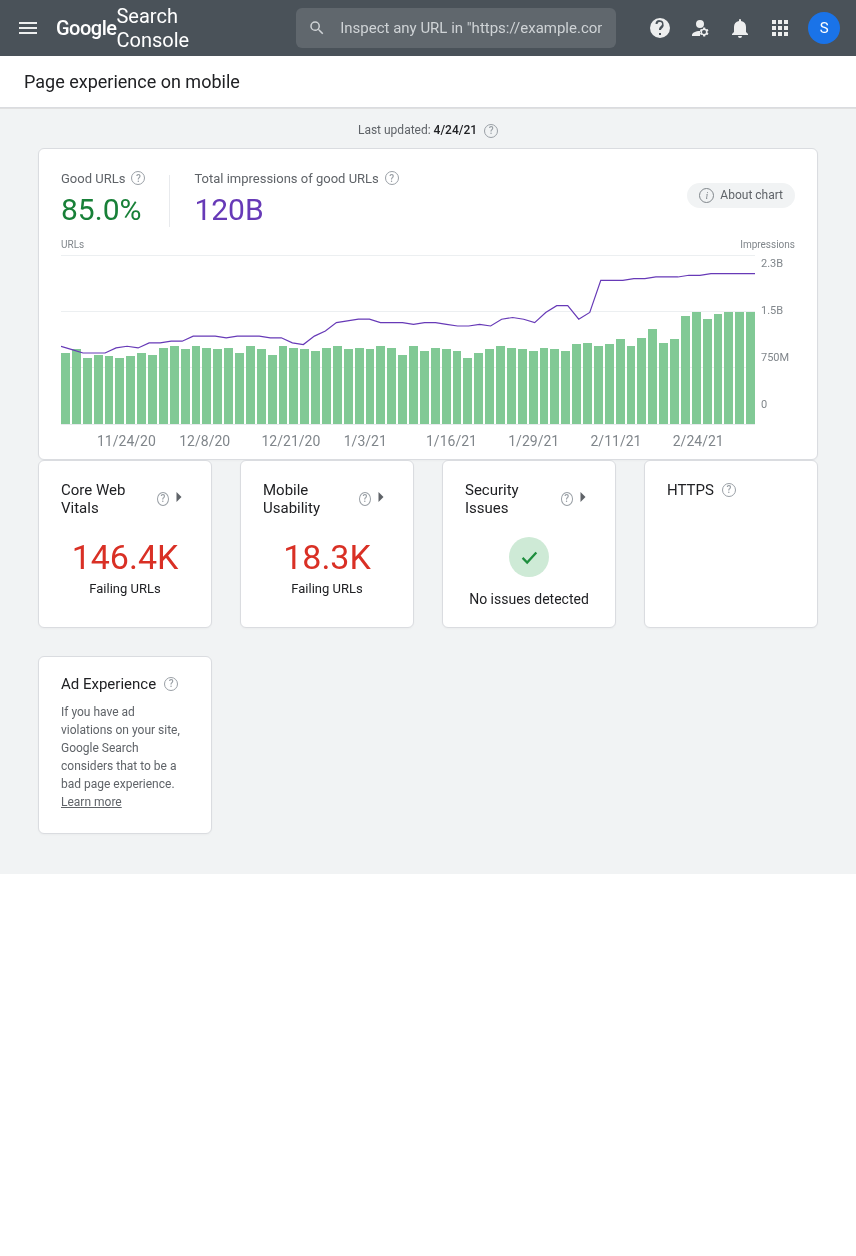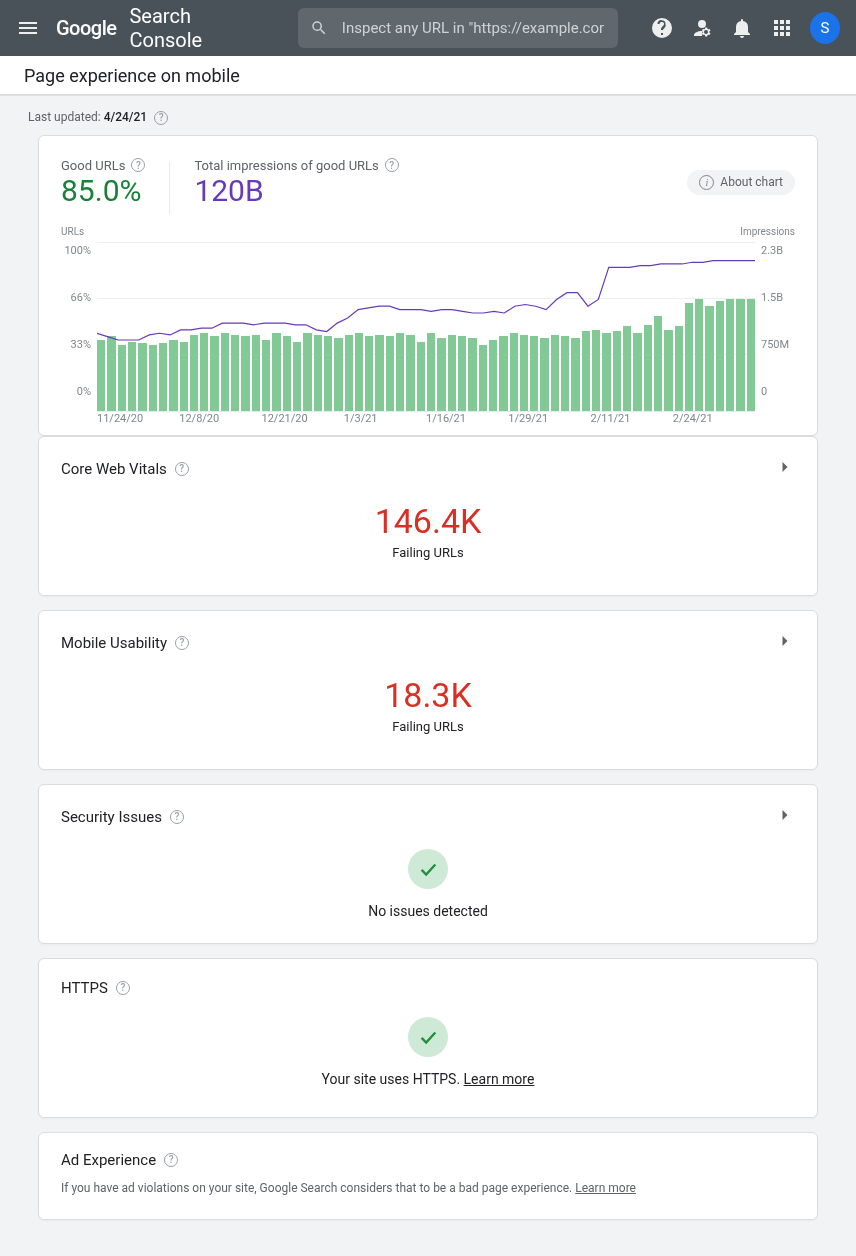--- a/index.html
+++ b/index.html
@@ -16,65 +16,65 @@
     --blue:#1a73e8;
     --accent:#7b58c5;
     --bar-green:#81c995;
   }
   *{box-sizing:border-box;font-family:Roboto,Arial,sans-serif}
   html,body{margin:0;padding:0;background:#fff;color:var(--text-dark);width:856px}
   
   .topbar{background:var(--topbar);color:#fff;display:flex;align-items:center;height:56px;padding:0 16px;gap:16px}
   .icon-btn{width:24px;height:24px;display:flex;align-items:center;justify-content:center;cursor:pointer;color:#fff;opacity:.9}
   .icon-btn svg{width:24px;height:24px;fill:currentColor}
-  .brand{display:flex;align-items:center;gap:13px;font-size:20px}
+  .brand{display:flex;align-items:center;gap:0;font-size:20px}
   .brand .g{font-weight:500;letter-spacing:-.5px}
   .brand .sc{font-weight:400}
   .search{flex:none;width:320px;height:40px;background:rgba(255,255,255,.12);border-radius:6px;display:flex;align-items:center;padding:0 12px;gap:12px;color:#cfd3d6;margin-left:26px}
   .search input{background:none;border:none;outline:none;color:#cfd3d6;font-size:15px;width:100%}
   .search input::placeholder{color:#cfd3d6}
   .topbar .spacer{flex:1}
   .avatar{width:32px;height:32px;border-radius:50%;background:#1a73e8;color:#fff;display:flex;align-items:center;justify-content:center;font-size:15px}
   
-  .subheader{height:39px;display:flex;align-items:center;padding:0 24px;border-bottom:1px solid var(--border);font-size:18px;color:var(--text-dark)}
+  .subheader{height:52px;display:flex;align-items:center;padding:0 24px;border-bottom:1px solid var(--border);font-size:18px;color:var(--text-dark)}
   
   .page{background:var(--bg);padding:0 0 40px 0;border-top:1px solid #e0e0e0}
-  .updated{font-size:12px;color:var(--text-med);text-align:left;padding:14px 28px 10px}
+  .updated{font-size:12px;color:var(--text-med);text-align:center;padding:14px 28px 10px}
   .updated b{color:var(--text-dark);font-weight:500}
   .updated .q{display:inline-flex;vertical-align:middle;margin-left:4px}
   .content{padding:0 38px}
   .hero{text-align:center;font-size:26px;font-weight:400;color:var(--text-dark);padding:42px 0 52px}
   
   .card{background:#fff;border:1px solid var(--border);border-radius:6px;box-shadow:0 1px 2px rgba(0,0,0,.03)}
   .chart-card{padding:22px 22px 10px 22px}
   .metrics{display:flex;align-items:flex-start;gap:24px;position:relative}
-  .metric{display:flex;flex-direction:column;}
+  .metric{display:flex;flex-direction:column;gap:6px}
   .metric-label{font-size:13px;color:var(--text-med);display:flex;align-items:center;gap:6px}
   .metric-value{font-size:30px;font-weight:400}
   .mv-green{color:var(--green-text)}
   .mv-purple{color:var(--purple)}
   .divider{width:1px;height:52px;background:#e8eaed;margin-top:4px}
   .about-chart{position:absolute;right:0;top:12px;background:#f1f3f4;border-radius:14px;padding:5px 12px;font-size:12px;color:var(--text-med);display:flex;align-items:center;gap:6px;cursor:pointer}
   .chart-wrap{position:relative;margin-top:28px}
   .axis-title{font-size:10px;color:var(--text-light);position:absolute;top:-16px}
   .axis-title.left{left:0}
   .axis-title.right{right:0}
   .chart-body{display:flex;height:170px}
   .yaxis{display:flex;flex-direction:column;justify-content:space-between;font-size:11px;color:var(--text-light);padding:2px 6px 14px 0;text-align:right;width:36px}
   .yaxis.right{text-align:left;padding:2px 0 14px 6px;width:40px}
   .plot{flex:1;position:relative;border-bottom:1px solid #e8eaed}
   .grid-line{position:absolute;left:0;right:0;height:1px;background:#eceff1}
   .bars{position:absolute;left:0;right:0;bottom:0;display:flex;align-items:flex-end;gap:2px;height:100%}
   .bar{flex:1;background:var(--bar-green)}
   svg.line{position:absolute;left:0;top:0;width:100%;height:100%}
-  .xaxis{display:flex;margin-left:36px;margin-right:40px;font-size:11px;color:var(--text-light);padding-top:0}
+  .xaxis{display:flex;margin-left:36px;margin-right:40px;font-size:14px;color:var(--text-light);padding-top:8px}
   .xtick{flex:1;text-align:left}
   
   .section-title{font-size:20px;color:var(--text-dark);margin:52px 0 22px 0;font-weight:400}
-  .signals{display:grid;grid-template-columns:1fr;gap:14px}
+  .signals{display:grid;grid-template-columns:1fr 1fr 1fr 1fr;gap:28px}
   .signal{padding:20px 22px;min-height:160px}
   .signal-head{display:flex;align-items:center}
   .signal-title{font-size:15px;color:var(--text-dark);display:flex;align-items:center;gap:8px}
   .signal-head .chev{margin-left:auto;color:var(--text-med)}
   .signal-body{display:flex;flex-direction:column;align-items:center;justify-content:center;padding-top:20px}
   .big-red{font-size:34px;color:var(--red);font-weight:400}
   .sub{font-size:13px;color:var(--text-dark);margin-top:4px}
   .check-badge{width:40px;height:40px;border-radius:50%;background:#ceead6;display:flex;align-items:center;justify-content:center;margin-bottom:14px}
   .check-badge svg{width:22px;height:22px;stroke:#1e8e3e;stroke-width:2.5;fill:none}
   .status-text{font-size:14px;color:var(--text-dark)}
@@ -160,26 +160,20 @@
         <div class="about-chart">
           <span class="info-icon">i</span>
           <span>About chart</span>
         </div>
       </div>
 
       <div class="chart-wrap">
         <span class="axis-title left">URLs</span>
         <span class="axis-title right">Impressions</span>
         <div class="chart-body">
-          <div class="yaxis" id="yaxis-left">
-              <span>100%</span>
-              <span>66%</span>
-              <span>33%</span>
-              <span>0%</span>
-            </div>
           <div class="plot" id="plot">
             <div class="grid-line" style="top:0%"></div>
             <div class="grid-line" style="top:33.3%"></div>
             <div class="grid-line" style="top:66.6%"></div>
             <div class="bars" id="bars">
                 <div class="bar" style="height: 42%;"></div>
                 <div class="bar" style="height: 44%;"></div>
                 <div class="bar" style="height: 39%;"></div>
                 <div class="bar" style="height: 41%;"></div>
                 <div class="bar" style="height: 40%;"></div>
@@ -320,30 +314,20 @@
         </div>
       </div>
 
       <div class="card signal">
         <div class="signal-head">
           <div class="signal-title">
               <span>HTTPS</span>
               <span class="q-icon">?</span>
             </div>
         </div>
-        <div class="signal-body">
-          <div class="check-badge">
-              <svg viewBox="0 0 24 24">
-                <polyline points="5 13 10 18 20 7"></polyline>
-              </svg>
-            </div>
-          <div class="status-text">
-            <span>Your site uses HTTPS. </span><a href="#">Learn more</a>
-          </div>
-        </div>
       </div>
 
       <div class="card ad-card">
         <div class="signal-head">
           <div class="signal-title">
               <span>Ad Experience</span>
               <span class="q-icon">?</span>
             </div>
         </div>
         <div class="ad-text">

